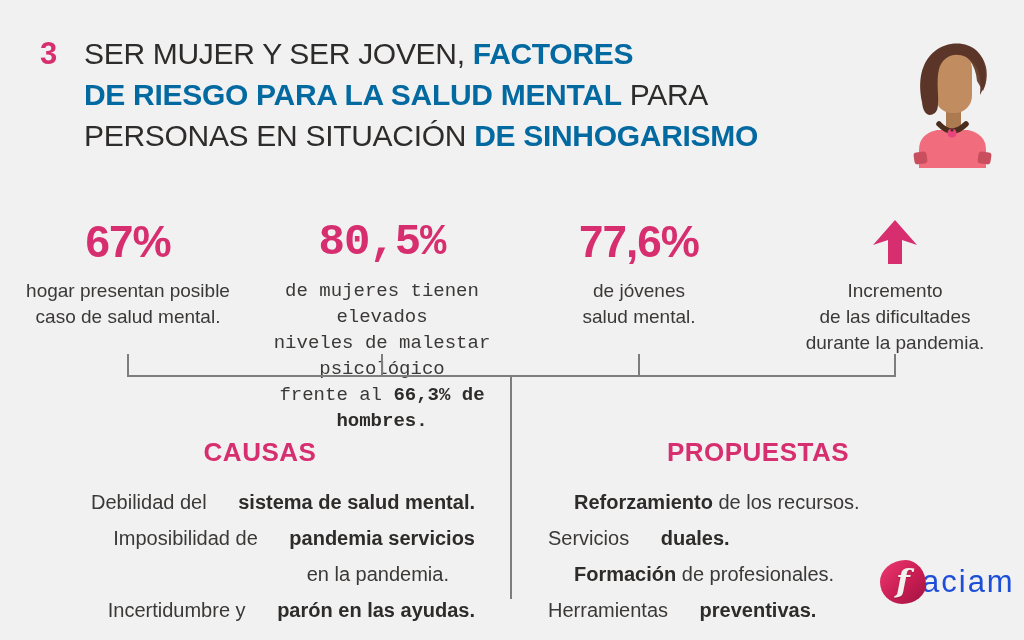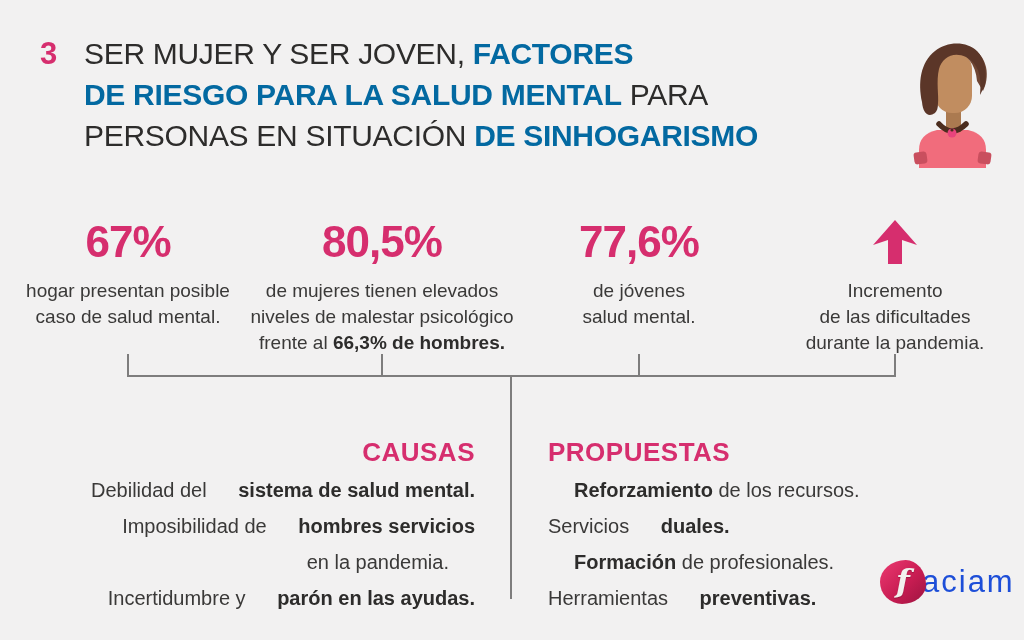--- a/index.html
+++ b/index.html
@@ -22,33 +22,33 @@
   .avatar{position:absolute;left:905px;top:40px;width:95px;height:128px;}
   
   .stat-col{position:absolute;top:216px;text-align:center;}
   .stat-col .stat-value{
     font-size:44px;line-height:52px;font-weight:700;color:#d62e6e;letter-spacing:-1px;
   }
   .stat-col .stat-icon{height:52px;display:flex;align-items:center;justify-content:center;}
   .stat-lines{margin-top:10px;font-size:19px;line-height:26px;color:#3a3938;}
   .stat-lines b{font-weight:700;color:#2d2c2b;text-align:center;}
   .col1{left:18px;width:220px;}
-  .col2{left:242px;width:280px;}
+  .col2{left:242px;width:280px;font-family:Liberation Mono, monospace;}
   .col3{left:529px;width:220px;}
   .col4{left:785px;width:220px;}
   
   .hline{position:absolute;left:127px;top:375px;width:769px;height:2px;background:#7e7d7d;}
   .tick{position:absolute;top:354px;width:2px;height:23px;background:#7e7d7d;}
   .tick1{left:127px;} .tick2{left:381px;} .tick3{left:638px;} .tick4{left:894px;}
   .stem{position:absolute;left:510px;top:377px;width:2px;height:222px;background:#7e7d7d;}
   
   .causes{position:absolute;right:549px;top:437px;width:430px;text-align:right;}
   .proposals{position:absolute;left:548px;top:437px;width:420px;text-align:left;}
   .section-heading{
-    font-size:26px;font-weight:700;color:#d62e6e;letter-spacing:0.5px;margin-bottom:10px;
+    font-size:26px;font-weight:700;color:#d62e6e;letter-spacing:0.5px;margin-bottom:22px;text-align:center;
   }
   .section-item{font-size:20px;line-height:25px;color:#3a3938;margin-bottom:11px;}
   .section-item b{font-weight:700;color:#2d2c2b;margin-left:26px;}
   
   .logo{position:absolute;left:880px;top:560px;display:flex;align-items:center;}
   .logo-blob{
     width:46px;height:44px;position:relative;
     background:linear-gradient(135deg,#ec3a71 0%,#c91d53 55%,#9d1440 100%);
     border-radius:56% 44% 52% 48% / 50% 56% 44% 50%;
     display:flex;align-items:center;justify-content:center;
@@ -135,21 +135,21 @@
   <div class="tick tick1"></div>
   <div class="tick tick2"></div>
   <div class="tick tick3"></div>
   <div class="tick tick4"></div>
   <div class="hline"></div>
   <div class="stem"></div>
 
   <div class="causes">
     <div class="section-heading">CAUSAS</div>
     <div class="section-item"><span>Debilidad del </span><b>sistema de salud mental.</b><span></span></div>
-    <div class="section-item"><span>Imposibilidad de </span><b>hombres servicios</b><span></span></div>
+    <div class="section-item"><span>Imposibilidad de </span><b>pandemia servicios</b><span></span></div>
     <div class="section-item"><span>en la pandemia.</span><b></b><span></span></div>
     <div class="section-item"><span>Incertidumbre y </span><b>parón en las ayudas.</b><span></span></div>
   </div>
 
   <div class="proposals">
     <div class="section-heading">PROPUESTAS</div>
     <div class="section-item"><span></span><b>Reforzamiento</b><span> de los recursos.</span></div>
     <div class="section-item"><span>Servicios </span><b>duales.</b><span></span></div>
     <div class="section-item"><span></span><b>Formación</b><span> de profesionales.</span></div>
     <div class="section-item"><span>Herramientas </span><b>preventivas.</b><span></span></div>

